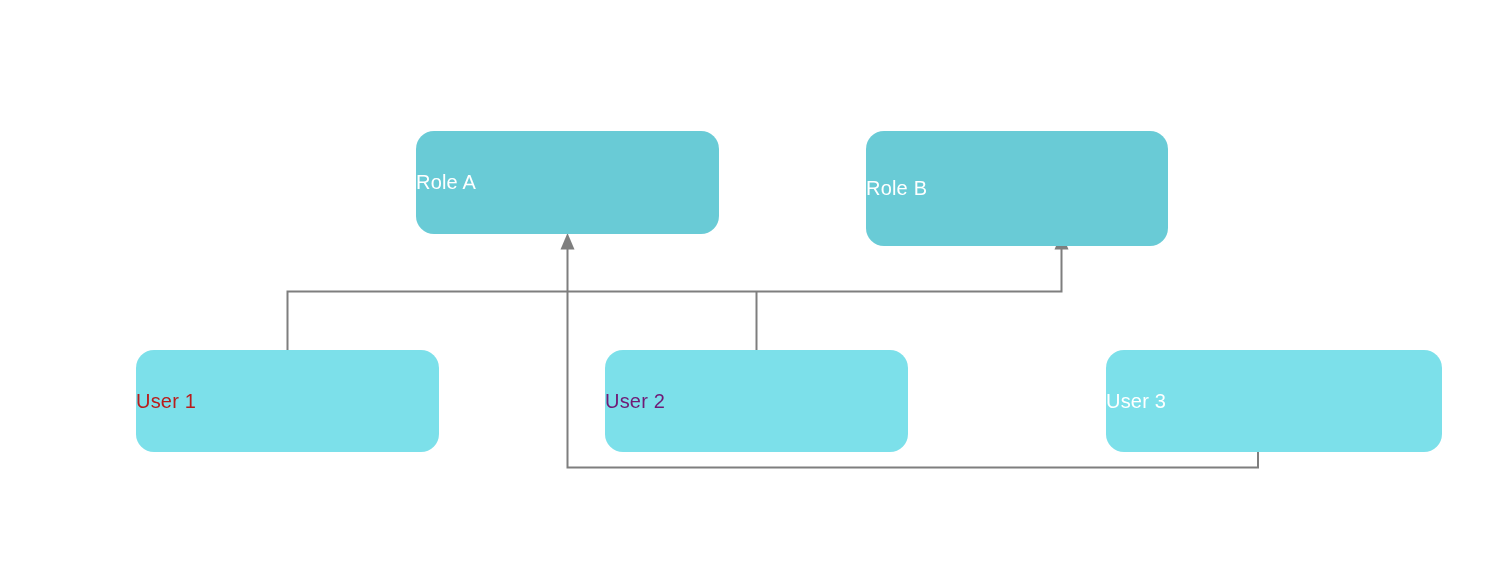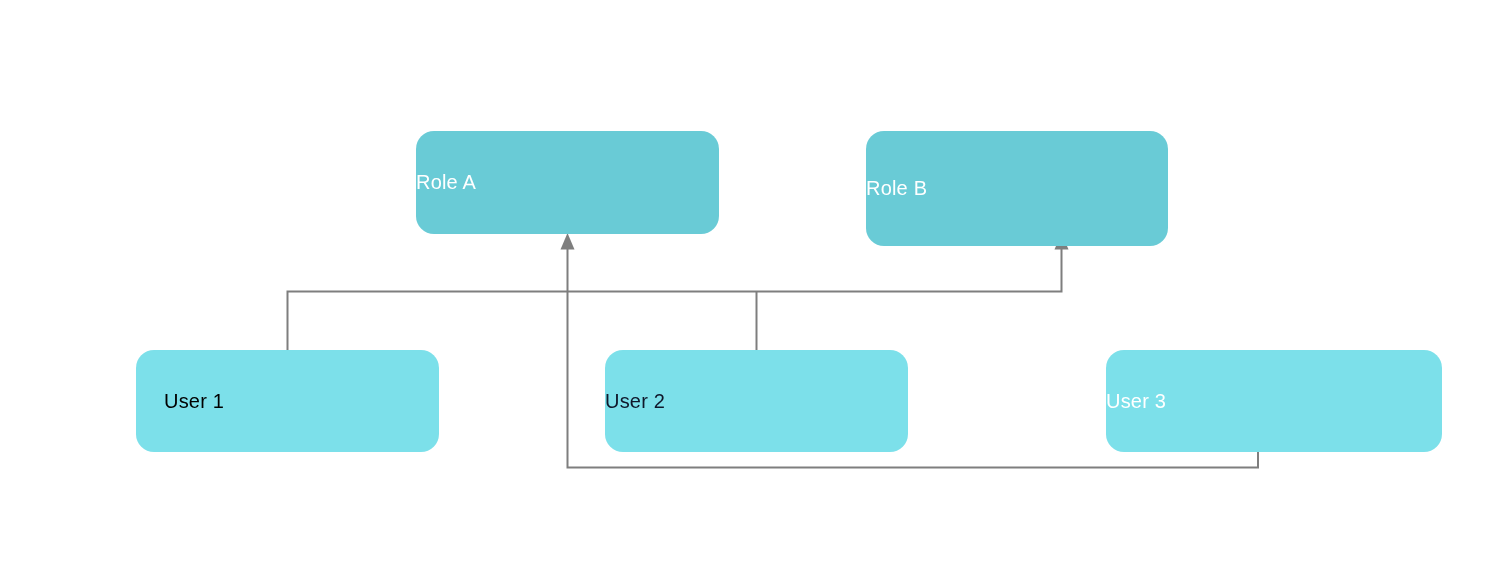--- a/index.html
+++ b/index.html
@@ -58,24 +58,24 @@
 
   <div class="node" id="node-role-a" style="background-color: rgb(105, 203, 214);">
     <span style="color: rgb(255, 255, 255);">Role A</span>
   </div>
 
   <div class="node" id="node-role-b" style="background-color: rgb(105, 203, 214);">
     <span style="color: rgb(255, 255, 255);">Role B</span>
   </div>
 
   <div class="node" id="node-user-1" style="background-color: rgb(124, 224, 234);">
-    <span style="color: #000000; margin-left: 28px;">User 1</span>
+    <span style="color: #b91c1c;">User 1</span>
   </div>
 
   <div class="node" id="node-user-2" style="background-color: rgb(124, 224, 234);">
-    <span style="color: #0f172a;">User 2</span>
+    <span style="color: #701a75;">User 2</span>
   </div>
 
   <div class="node" id="node-user-3" style="background-color: rgb(124, 224, 234);">
     <span style="color: rgb(255, 255, 255);">User 3</span>
   </div>
 
 </div>
 
 </body></html>

